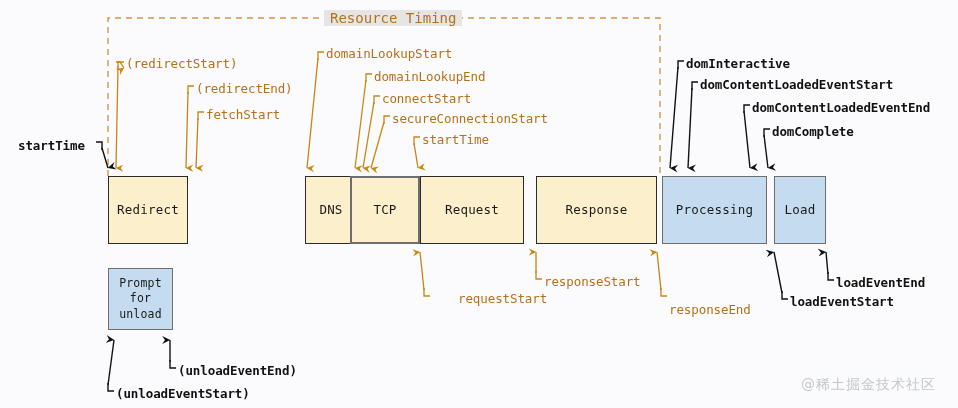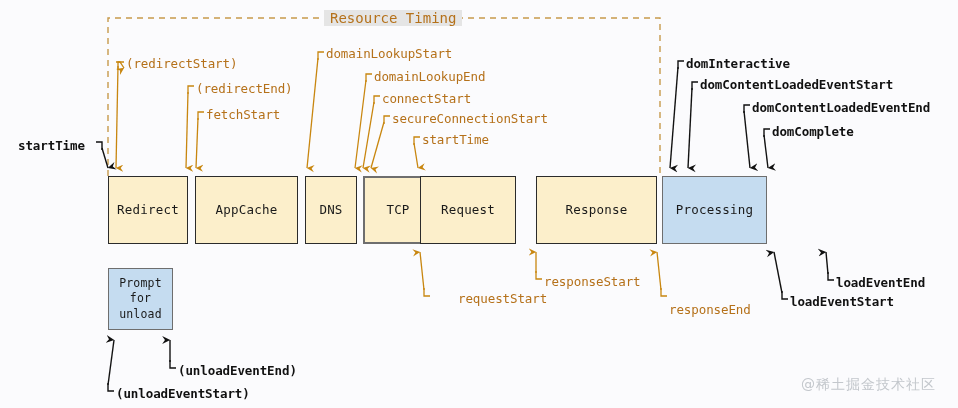--- a/index.html
+++ b/index.html
@@ -172,26 +172,26 @@
       <path d="M108,385 L114,340" marker-end="url(#arrBlack)"></path>
 
       <path d="M176,368 L170,368 L170,360"></path>
       <path d="M170,362 L170,340" marker-end="url(#arrBlack)"></path>
     </g>
   </svg>
 
   <div class="resource-title" style="left:324px; top:10px;">Resource Timing</div>
 
   <div class="phase-box phase-net" style="left:108px; top:176px; width:80px;  height:68px;">Redirect</div>
-  <div class="phase-box phase-net" style="left:195px; top:176px; width:103px; height:68px;">AppCache</div>
   <div class="phase-box phase-net" style="left:305px; top:176px; width:52px;  height:68px;">DNS</div>
-  <div class="phase-box phase-net thick-edge" style="left:363px; top:176px; width:70px; height:68px;">TCP</div>
-  <div class="phase-box phase-net" style="left:420px; top:176px; width:96px; height:68px;">Request</div>
+  <div class="phase-box phase-net thick-edge" style="left:350px; top:176px; width:70px; height:68px;">TCP</div>
+  <div class="phase-box phase-net" style="left:420px; top:176px; width:104px; height:68px;">Request</div>
   <div class="phase-box phase-net" style="left:536px; top:176px; width:121px; height:68px;">Response</div>
   <div class="phase-box phase-doc" style="left:662px; top:176px; width:105px; height:68px;">Processing</div>
+  <div class="phase-box phase-doc" style="left:774px; top:176px; width:52px;  height:68px;">Load</div>
 
   <div class="phase-box phase-unload" style="left:108px; top:268px; width:65px; height:62px;">
     <span>Prompt</span>
     <span>for</span>
     <span>unload</span>
   </div>
 
   <div class="lbl lbl-black" style="left:18px;  top:138px;">startTime</div>
   <div class="lbl lbl-orange" style="left:126px; top:56px;">(redirectStart)</div>
   <div class="lbl lbl-orange" style="left:196px; top:81px;">(redirectEnd)</div>

